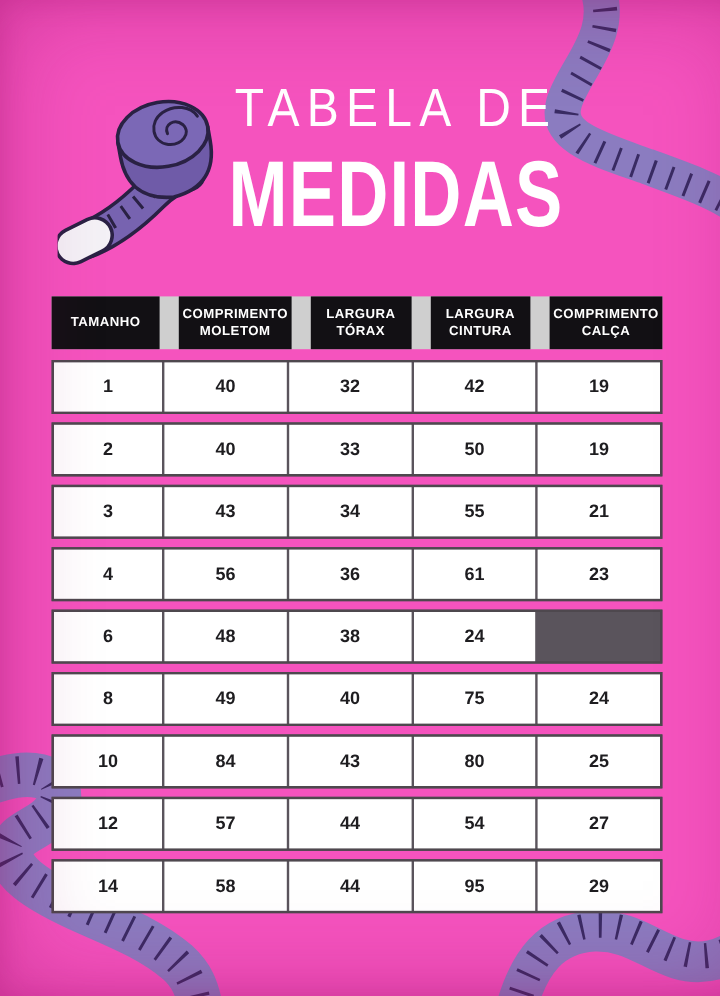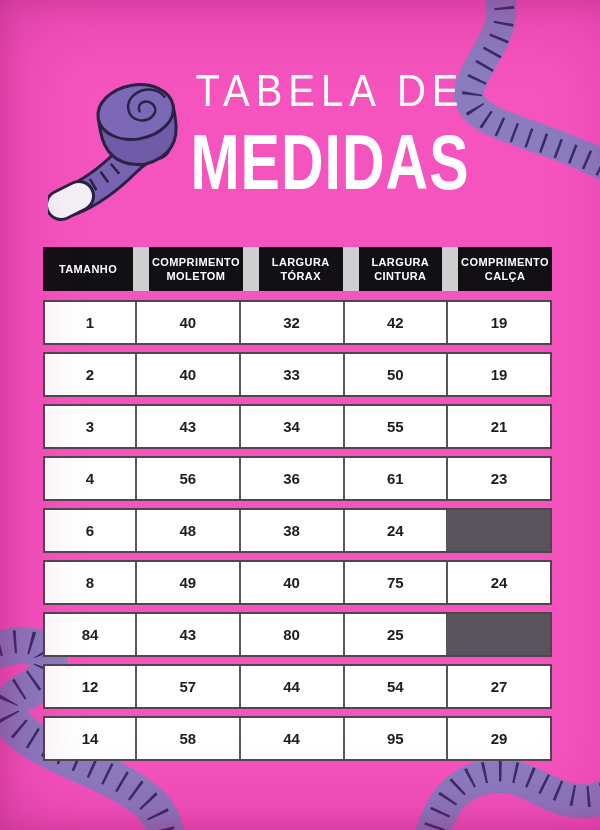--- a/index.html
+++ b/index.html
@@ -145,20 +145,21 @@
       <div class="td">24</div>
     </div>
     <div class="tr">
       <div class="td">8</div>
       <div class="td">49</div>
       <div class="td">40</div>
       <div class="td">75</div>
       <div class="td">24</div>
     </div>
     <div class="tr">
+      <div class="td">10</div>
       <div class="td">84</div>
       <div class="td">43</div>
       <div class="td">80</div>
       <div class="td">25</div>
     </div>
     <div class="tr">
       <div class="td">12</div>
       <div class="td">57</div>
       <div class="td">44</div>
       <div class="td">54</div>

